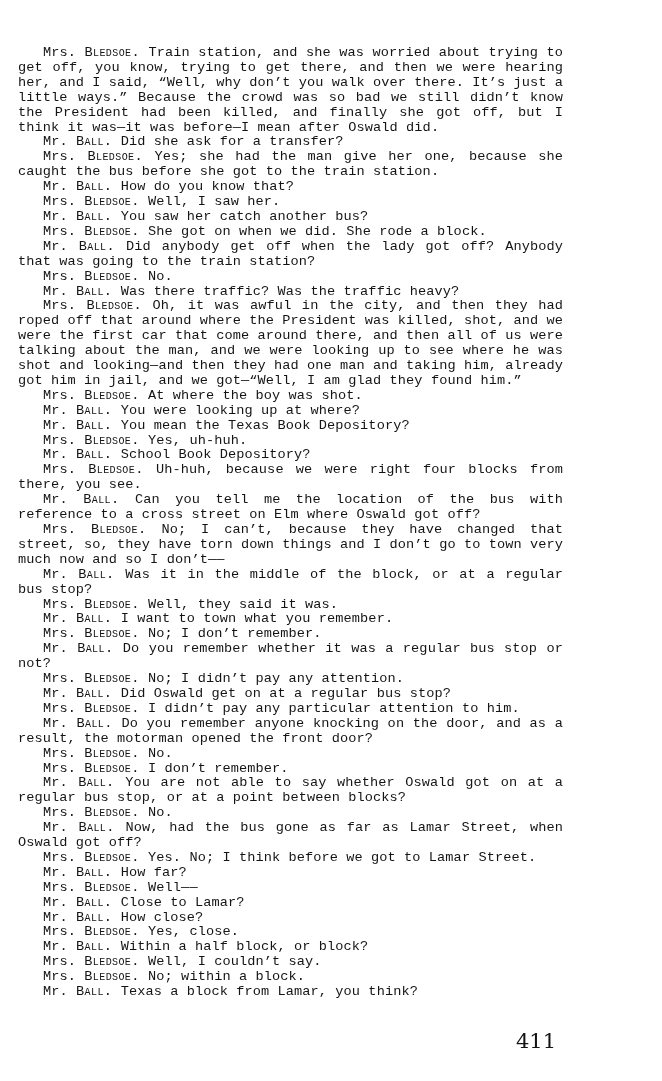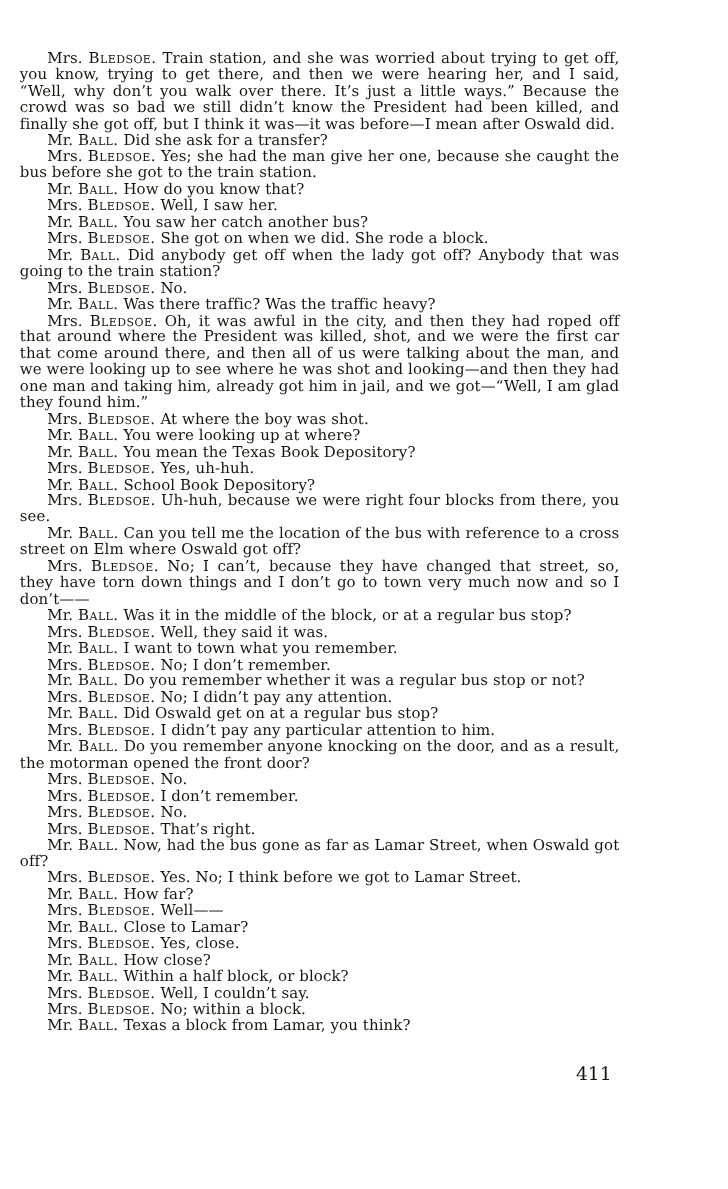--- a/index.html
+++ b/index.html
@@ -26,34 +26,35 @@
     top: 46px;
     width: 545px;
     font-size: 13.6px;
     line-height: 14.9px;
     letter-spacing: 0.1px;
   }
   .para {
     margin: 0;
     text-indent: 25px;
     text-align: justify;
+    font-family: Liberation Mono, monospace;
   }
   .speaker .sp-surname {
     font-variant: small-caps;
     letter-spacing: 0.4px;
   }
   .page-number {
     position: absolute;
     left: 18px;
-    top: 968px;
+    top: 1032px;
     width: 545px;
     text-align: right;
     padding-right: 7px;
     box-sizing: border-box;
-    font-size: 17px;
+    font-size: 21px;
     line-height: 18px;
   }
 </style>
 </head>
 <body>
 
 <div class="page">
 
   <div class="transcript">
 
@@ -111,39 +112,39 @@
 
       <p class="para"><span class="speaker"><span class="sp-title">Mrs.</span> <span class="sp-surname">Bledsoe.</span></span> <span class="sp-text">I didn’t pay any particular attention to him.</span></p>
 
       <p class="para"><span class="speaker"><span class="sp-title">Mr.</span> <span class="sp-surname">Ball.</span></span> <span class="sp-text">Do you remember anyone knocking on the door, and as a result, the motorman opened the front door?</span></p>
 
       <p class="para"><span class="speaker"><span class="sp-title">Mrs.</span> <span class="sp-surname">Bledsoe.</span></span> <span class="sp-text">No.</span></p>
 
 
       <p class="para"><span class="speaker"><span class="sp-title">Mrs.</span> <span class="sp-surname">Bledsoe.</span></span> <span class="sp-text">I don’t remember.</span></p>
 
+      <p class="para"><span class="speaker"><span class="sp-title">Mr.</span> <span class="sp-surname">Ball.</span></span> <span class="sp-text">You are not able to say whether Oswald got on at a regular bus stop, or at a point between blocks?</span></p>
 
       <p class="para"><span class="speaker"><span class="sp-title">Mrs.</span> <span class="sp-surname">Bledsoe.</span></span> <span class="sp-text">No.</span></p>
 
 
-      <p class="para"><span class="speaker"><span class="sp-title">Mrs.</span> <span class="sp-surname">Bledsoe.</span></span> <span class="sp-text">That’s right.</span></p>
 
       <p class="para"><span class="speaker"><span class="sp-title">Mr.</span> <span class="sp-surname">Ball.</span></span> <span class="sp-text">Now, had the bus gone as far as Lamar Street, when Oswald got off?</span></p>
 
       <p class="para"><span class="speaker"><span class="sp-title">Mrs.</span> <span class="sp-surname">Bledsoe.</span></span> <span class="sp-text">Yes.  No; I think before we got to Lamar Street.</span></p>
 
       <p class="para"><span class="speaker"><span class="sp-title">Mr.</span> <span class="sp-surname">Ball.</span></span> <span class="sp-text">How far?</span></p>
 
       <p class="para"><span class="speaker"><span class="sp-title">Mrs.</span> <span class="sp-surname">Bledsoe.</span></span> <span class="sp-text">Well——</span></p>
 
       <p class="para"><span class="speaker"><span class="sp-title">Mr.</span> <span class="sp-surname">Ball.</span></span> <span class="sp-text">Close to Lamar?</span></p>
 
+      <p class="para"><span class="speaker"><span class="sp-title">Mr.</span> <span class="sp-surname">Ball.</span></span> <span class="sp-text">How close?</span></p>
+
       <p class="para"><span class="speaker"><span class="sp-title">Mrs.</span> <span class="sp-surname">Bledsoe.</span></span> <span class="sp-text">Yes, close.</span></p>
-
-      <p class="para"><span class="speaker"><span class="sp-title">Mr.</span> <span class="sp-surname">Ball.</span></span> <span class="sp-text">How close?</span></p>
 
       <p class="para"><span class="speaker"><span class="sp-title">Mr.</span> <span class="sp-surname">Ball.</span></span> <span class="sp-text">Within a half block, or block?</span></p>
 
       <p class="para"><span class="speaker"><span class="sp-title">Mrs.</span> <span class="sp-surname">Bledsoe.</span></span> <span class="sp-text">Well, I couldn’t say.</span></p>
 
       <p class="para"><span class="speaker"><span class="sp-title">Mrs.</span> <span class="sp-surname">Bledsoe.</span></span> <span class="sp-text">No; within a block.</span></p>
 
       <p class="para"><span class="speaker"><span class="sp-title">Mr.</span> <span class="sp-surname">Ball.</span></span> <span class="sp-text">Texas a block from Lamar, you think?</span></p>
     </div>
 

